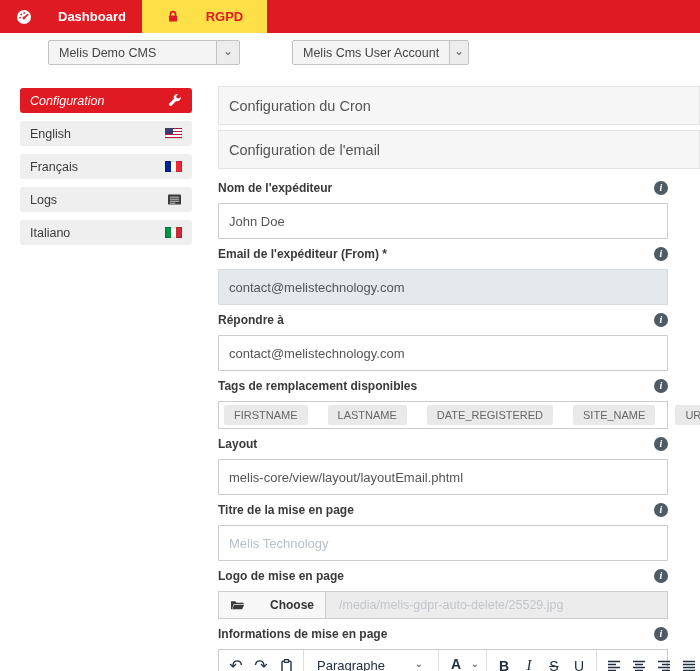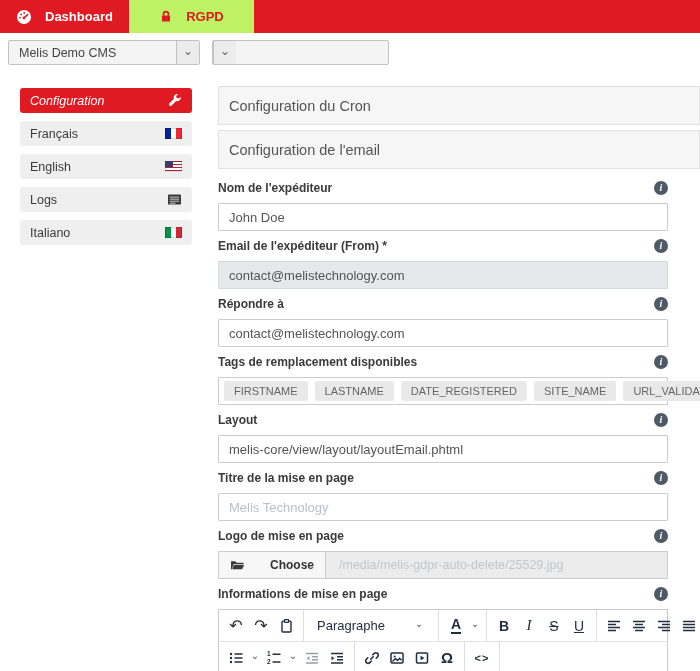--- a/index.html
+++ b/index.html
@@ -8,28 +8,28 @@
   }
   html,body{margin:0;padding:0;}
   body{
     width:700px;height:671px;overflow:hidden;position:relative;
     background:#fff;
     font-family:"Liberation Sans","DejaVu Sans",sans-serif;
     -webkit-font-smoothing:antialiased;
   }
   
   .topbar{height:33px;background:var(--accent-red);display:flex;align-items:stretch;}
-  .tab{display:flex;align-items:center;gap:13px;padding:0 16px;font-size:13px;font-weight:bold;cursor:pointer;}
+  .tab{display:flex;align-items:center;gap:26px;padding:0 16px;font-size:13px;font-weight:bold;cursor:pointer;}
   .tab-dashboard{color:#fff;min-width:86px;}
-  .tab-rgpd{background:#bef264;color:var(--accent-red);width:93px;justify-content:center;}
+  .tab-rgpd{background:#fde047;color:var(--accent-red);width:93px;justify-content:center;}
   .topbar-fill{flex:1;}
   .tab .ticon{display:flex;align-items:center;}
   
   .selrow{position:absolute;top:40px;left:8px;display:flex;gap:12px;}
-  .fselect{height:25px;display:flex;align-items:stretch;border:1px solid #c2c2c2;background:#f4f4f4;border-radius:2px;font-size:12.5px;color:#444;cursor:pointer;box-sizing:border-box;}
+  .fselect{height:25px;display:flex;align-items:stretch;border:1px solid #c2c2c2;background:#f4f4f4;border-radius:2px;font-size:12.5px;color:#444;cursor:pointer;box-sizing:border-box;margin-left:40px;}
   .fselect .txt{padding:0 10px;display:flex;align-items:center;flex:1;white-space:nowrap;}
   .fselect .arrow{width:22px;border-left:1px solid #c2c2c2;display:flex;align-items:center;justify-content:center;color:#666;background:#ececec;font-size:12px;line-height:1;padding-bottom:4px;}
   .sel-site{width:192px;}
   .sel-account{width:177px;}
   
   .sidebar{position:absolute;left:20px;top:88px;width:172px;}
   .side-item{height:25px;margin-bottom:8px;background:#efefef;border-radius:3px;display:flex;align-items:center;justify-content:space-between;padding:0 10px;font-size:12.5px;color:#3b3b3b;cursor:pointer;}
   .side-item.active{background:var(--accent-red);color:#fff;font-style:italic;}
   .flag{width:17px;height:11px;display:inline-block;box-shadow:0 0 0 1px rgba(0,0,0,.15) inset;}
   .flag-us{background:repeating-linear-gradient(180deg,#b22234 0 1.5px,#fff 1.5px 3px);position:relative;}
@@ -38,24 +38,24 @@
   .flag-it{background:linear-gradient(90deg,#009246 0 33.3%,#fff 33.3% 66.6%,#ce2b37 66.6% 100%);}
   
   .main{position:absolute;left:218px;top:86px;width:482px;}
   .acc{height:39px;box-sizing:border-box;background:#f6f6f6;border:1px solid #e2e2e2;color:#555;font-size:14.5px;display:flex;align-items:center;padding:0 10px;margin-bottom:5px;cursor:pointer;}
   .acc.last{margin-bottom:11px;}
   .fields{width:450px;}
   .fgroup{margin-bottom:7px;}
   .frow{display:flex;justify-content:space-between;align-items:center;margin-bottom:8px;height:15px;}
   .flabel{font-size:12px;font-weight:bold;color:#3a3a3a;}
   .info{width:14px;height:14px;border-radius:50%;background:#4e5a66;color:#fff;font-size:10px;font-weight:bold;font-style:italic;font-family:"Liberation Serif","DejaVu Serif",serif;display:flex;align-items:center;justify-content:center;cursor:pointer;flex:0 0 auto;}
-  .tinput{width:100%;height:28px;box-sizing:border-box;border:1px solid #ccc;border-radius:1px;padding:0 10px;font-size:13px;color:#555;background:#fff;outline:none;font-family:inherit;}
+  .tinput{width:100%;height:36px;box-sizing:border-box;border:1px solid #ccc;border-radius:1px;padding:0 10px;font-size:13px;color:#555;background:#fff;outline:none;font-family:inherit;}
   .tinput.disabled{background:#e5e9ec;border-color:#d4d9dd;}
   .tinput::placeholder{color:#b9c0c7;opacity:1;}
-  .tagbox{border:1px solid #ccc;height:28px;box-sizing:border-box;display:flex;align-items:center;gap:7px;padding:0 5px;}
+  .tagbox{border:1px solid #ccc;height:28px;box-sizing:border-box;display:flex;align-items:center;gap:20px;padding:0 5px;}
   .tag{background:#e9e9e9;color:#666;font-size:11px;padding:4px 10px;border-radius:2px;cursor:pointer;white-space:nowrap;}
   .filebox{height:28px;border:1px solid #ccc;background:#ececec;display:flex;align-items:center;box-sizing:border-box;}
   .choose{height:100%;border:none;border-right:1px solid #ccc;background:#f7f7f7;display:flex;align-items:center;gap:25px;padding:0 11px;font-size:12px;font-weight:bold;color:#333;cursor:pointer;font-family:inherit;}
   .filepath{padding:0 13px;font-size:12.5px;color:#c2c6cb;}
   
   .editor{width:450px;border:1px solid #ccc;box-sizing:border-box;background:#fff;}
   .toolrow{display:flex;align-items:stretch;height:31px;border-bottom:1px solid #e3e3e3;}
   .tgroup{display:flex;align-items:center;gap:1px;padding:0 5px;border-right:1px solid #ddd;}
   .tgroup.nob{border-right:none;}
   .tbtn{width:24px;height:24px;display:flex;align-items:center;justify-content:center;color:var(--icon-dark);font-size:14px;background:none;border:none;cursor:pointer;padding:0;font-family:inherit;}
@@ -101,40 +101,41 @@
   </div>
   <div class="topbar-fill"></div>
 </div>
 
 <div class="selrow">
   <div class="fselect sel-site">
     <span class="txt">Melis Demo CMS</span>
     <span class="arrow">⌄</span>
   </div>
   <div class="fselect sel-account">
+    <span class="txt">Melis Cms User Account</span>
     <span class="arrow">⌄</span>
   </div>
 </div>
 
 <div class="sidebar">
   <div class="side-item active">
     <span>Configuration</span>
     <span>
       <svg width="14" height="14" viewBox="0 0 16 16">
         <path d="M14.6 3.3a4 4 0 0 1-5.3 4.7L4.2 13.1a1.75 1.75 0 1 1-2.5-2.5L6.8 5.5A4 4 0 0 1 11.5 .2L9.3 2.4l.5 2.3 2.3.5 2.5-1.9z" fill="#fff"></path>
       </svg>
     </span>
   </div>
   <div class="side-item">
+    <span>English</span>
+    <span class="flag flag-us"></span>
+  </div>
+  <div class="side-item">
     <span>Français</span>
     <span class="flag flag-fr"></span>
-  </div>
-  <div class="side-item">
-    <span>English</span>
-    <span class="flag flag-us"></span>
   </div>
   <div class="side-item">
     <span>Logs</span>
     <span>
       <svg width="15" height="13" viewBox="0 0 16 14">
         <rect x="1" y="1.5" width="14" height="11" rx="1" fill="#3b3b3b"></rect>
         <path d="M3 4.5h10M3 6.7h10M3 8.9h10M3 11h6" stroke="#cfcfcf" stroke-width="1"></path>
       </svg>
     </span>
   </div>

